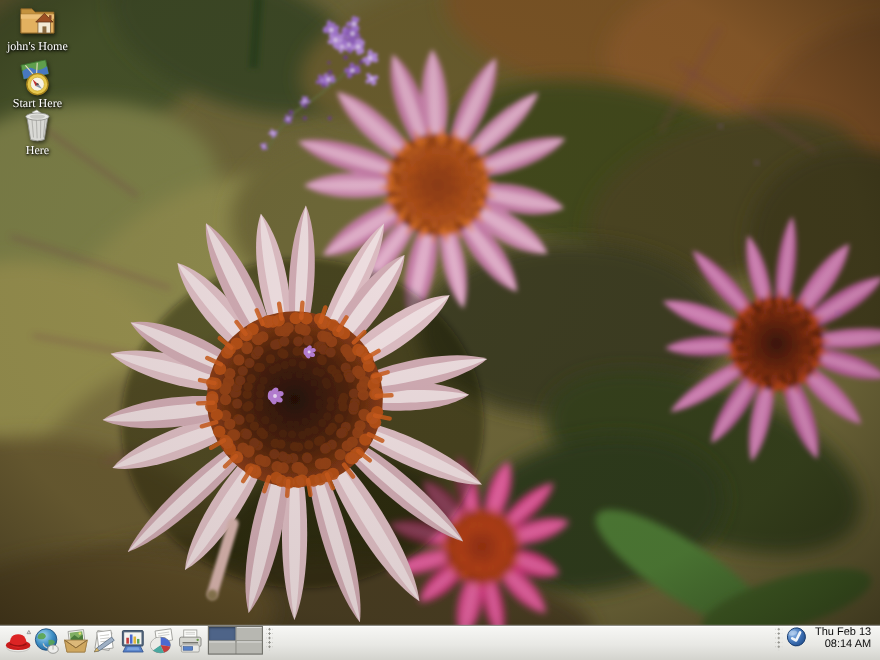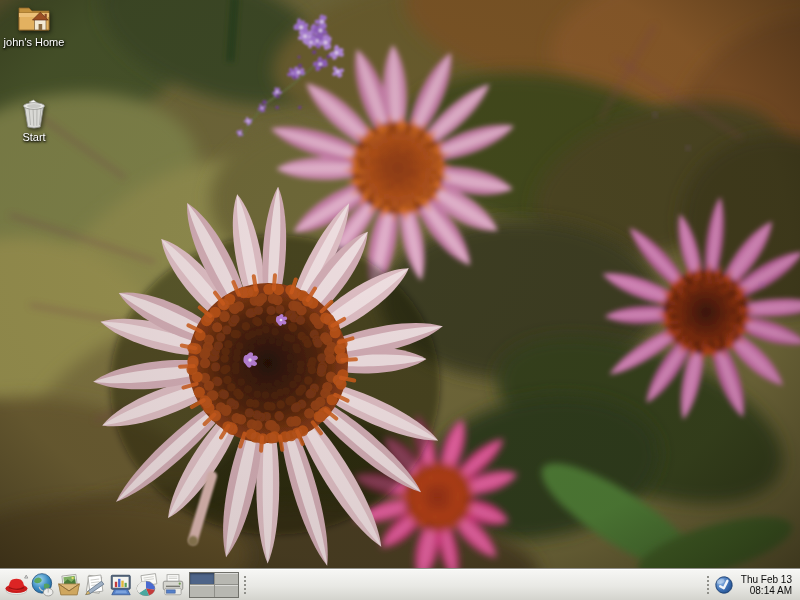--- a/index.html
+++ b/index.html
@@ -1,28 +1,28 @@
 <!DOCTYPE html>
 <html><head>
 <meta charset="utf-8">
 <style>
   html,body{margin:0;padding:0;}
   body{width:800px;height:600px;overflow:hidden;position:relative;
        font-family:"Liberation Sans",sans-serif;background:#000;}
   #desktop{position:absolute;left:0;top:0;width:800px;height:568px;}
   #wall{position:absolute;left:0;top:0;width:800px;height:600px;}
   .desk-icon{position:absolute;width:64px;display:flex;flex-direction:column;
-             align-items:center;gap:1px;cursor:default;}
+             align-items:center;gap:1px;cursor:default;font-family:Liberation Serif, serif;}
   .desk-icon svg{filter:drop-shadow(1px 2px 2px rgba(0,0,0,.55));}
   .desk-icon .lbl{color:#fff;font-size:11px;line-height:12px;white-space:nowrap;
              text-shadow:0 1px 2px #000,1px 1px 3px rgba(0,0,0,.95);}
   #panel{position:absolute;left:0;bottom:0;width:800px;height:32px;box-sizing:border-box;
          background:linear-gradient(#f7f7f5,#e8e8e4 55%,#d3d3cd);
          border-top:1px solid #91918b;box-shadow:inset 0 1px 0 #ffffff;
-         display:flex;align-items:center;padding:0 4px;}
+         display:flex;padding:0 4px;}
   .launch{width:26px;height:28px;display:flex;align-items:center;justify-content:center;
           border-radius:2px;}
   .ws{width:48px;height:24px;background:#8f8f89;border:1px solid #70706a;
       display:grid;grid-template-columns:1fr 1fr;grid-template-rows:1fr 1fr;gap:1px;
       margin-left:3px;}
   .ws .cell{background:#b7b7b1;box-shadow:inset 0 1px 0 rgba(255,255,255,.5);}
   .ws .cell.active{box-shadow:inset 0 1px 2px rgba(0,0,0,.4);}
   .handle{width:6px;height:22px;margin:0 3px;
       background-image:radial-gradient(circle,#90908a 1px,rgba(0,0,0,0) 1.1px);
       background-size:4px 4px;background-position:1px 1px;}
@@ -1107,30 +1107,45 @@
       <path d="M3 10 h30 v17 H3 Z" fill="#e3b160" stroke="#8a6226" stroke-width="0.8"></path>
       <path d="M3 10 h30 v4 H3 Z" fill="#ecc078"></path>
       <rect x="18.5" y="16.5" width="11.5" height="10.5" fill="#f3e9d4" stroke="#7a5c34" stroke-width="0.7"></rect>
       <path d="M16.5 17 L24.3 9.2 L32.2 17 Z" fill="#9c4f24" stroke="#5e2f14" stroke-width="0.7"></path>
       <rect x="28.6" y="10.8" width="2.2" height="4" fill="#8a4a28"></rect>
       <rect x="22.6" y="21" width="3.6" height="6" fill="#8a6a40"></rect>
     </svg>
     <span class="lbl">john's Home</span>
   </div>
 
+  <div class="desk-icon" style="left:2px;top:54px">
+    <svg width="36" height="33" viewBox="0 0 36 33">
+      <g transform="rotate(-12 14 9)">
+        <rect x="4" y="3" width="23" height="13" fill="#5f9e4c" stroke="#3c6e2e" stroke-width="0.8"></rect>
+        <path d="M4 9 Q11 5 15 9 Q19 12.5 27 9 V16 H4 Z" fill="#4878c0"></path>
+        <path d="M8 4 L13 13 M19 4 L16 15" stroke="#e8e0c0" stroke-width="1" fill="none"></path>
+      </g>
+      <circle cx="18" cy="22.5" r="9.6" fill="#e8c94e" stroke="#a8861e" stroke-width="1.3"></circle>
+      <circle cx="18" cy="22.5" r="6.3" fill="#f7f3e4" stroke="#c8a830" stroke-width="0.6"></circle>
+      <path d="M13.6 18 L19.6 23.3 L16.3 24.2 Z" fill="#c23030"></path>
+      <path d="M22.4 27 L16.3 24.2 L19.6 23.3 Z" fill="#8896a8"></path>
+      <circle cx="18" cy="22.5" r="1.1" fill="#555"></circle>
+    </svg>
+    <span class="lbl">Start Here</span>
+  </div>
 
   <div class="desk-icon" style="left:2px;top:98px">
     <svg width="30" height="32" viewBox="0 0 30 32">
       <path d="M10 4 L14.5 2 L18.5 5 L15 7.5 Z" fill="#fafaf8" stroke="#a0a09c" stroke-width="0.6"></path>
       <path d="M5.5 8.5 L8.8 29 Q15 31.2 21.2 29 L24.5 8.5 Z" fill="#d9d9d5" stroke="#8e8e8a" stroke-width="0.8"></path>
       <path d="M10 10 L11.5 27 M14 10 L14.8 27.8 M18 10 L17.8 27.8 M22 10 L20.5 27" stroke="#b4b4b0" stroke-width="1" fill="none"></path>
       <ellipse cx="15" cy="8" rx="10.6" ry="3.3" fill="#e8e8e4" stroke="#90908c" stroke-width="0.8"></ellipse>
       <ellipse cx="15" cy="8" rx="7" ry="2" fill="#c9c9c5"></ellipse>
     </svg>
-    <span class="lbl">Start</span>
+    <span class="lbl">Here</span>
   </div>
 </div>
 
 <div id="panel">
 
   <div class="launch">
     <svg width="26" height="26" viewBox="0 0 24 24">
       <path d="M19 5.6 L22 5.6 L20.5 2.9 Z" fill="#e5e5e5" stroke="#8a8a8a" stroke-width="0.7"></path>
       <ellipse cx="11.5" cy="17.4" rx="9.6" ry="3.4" fill="#ebebe9" stroke="#b9b9b5" stroke-width="0.6"></ellipse>
       <ellipse cx="11.5" cy="15.3" rx="10.2" ry="4.1" fill="#c81c1c"></ellipse>

